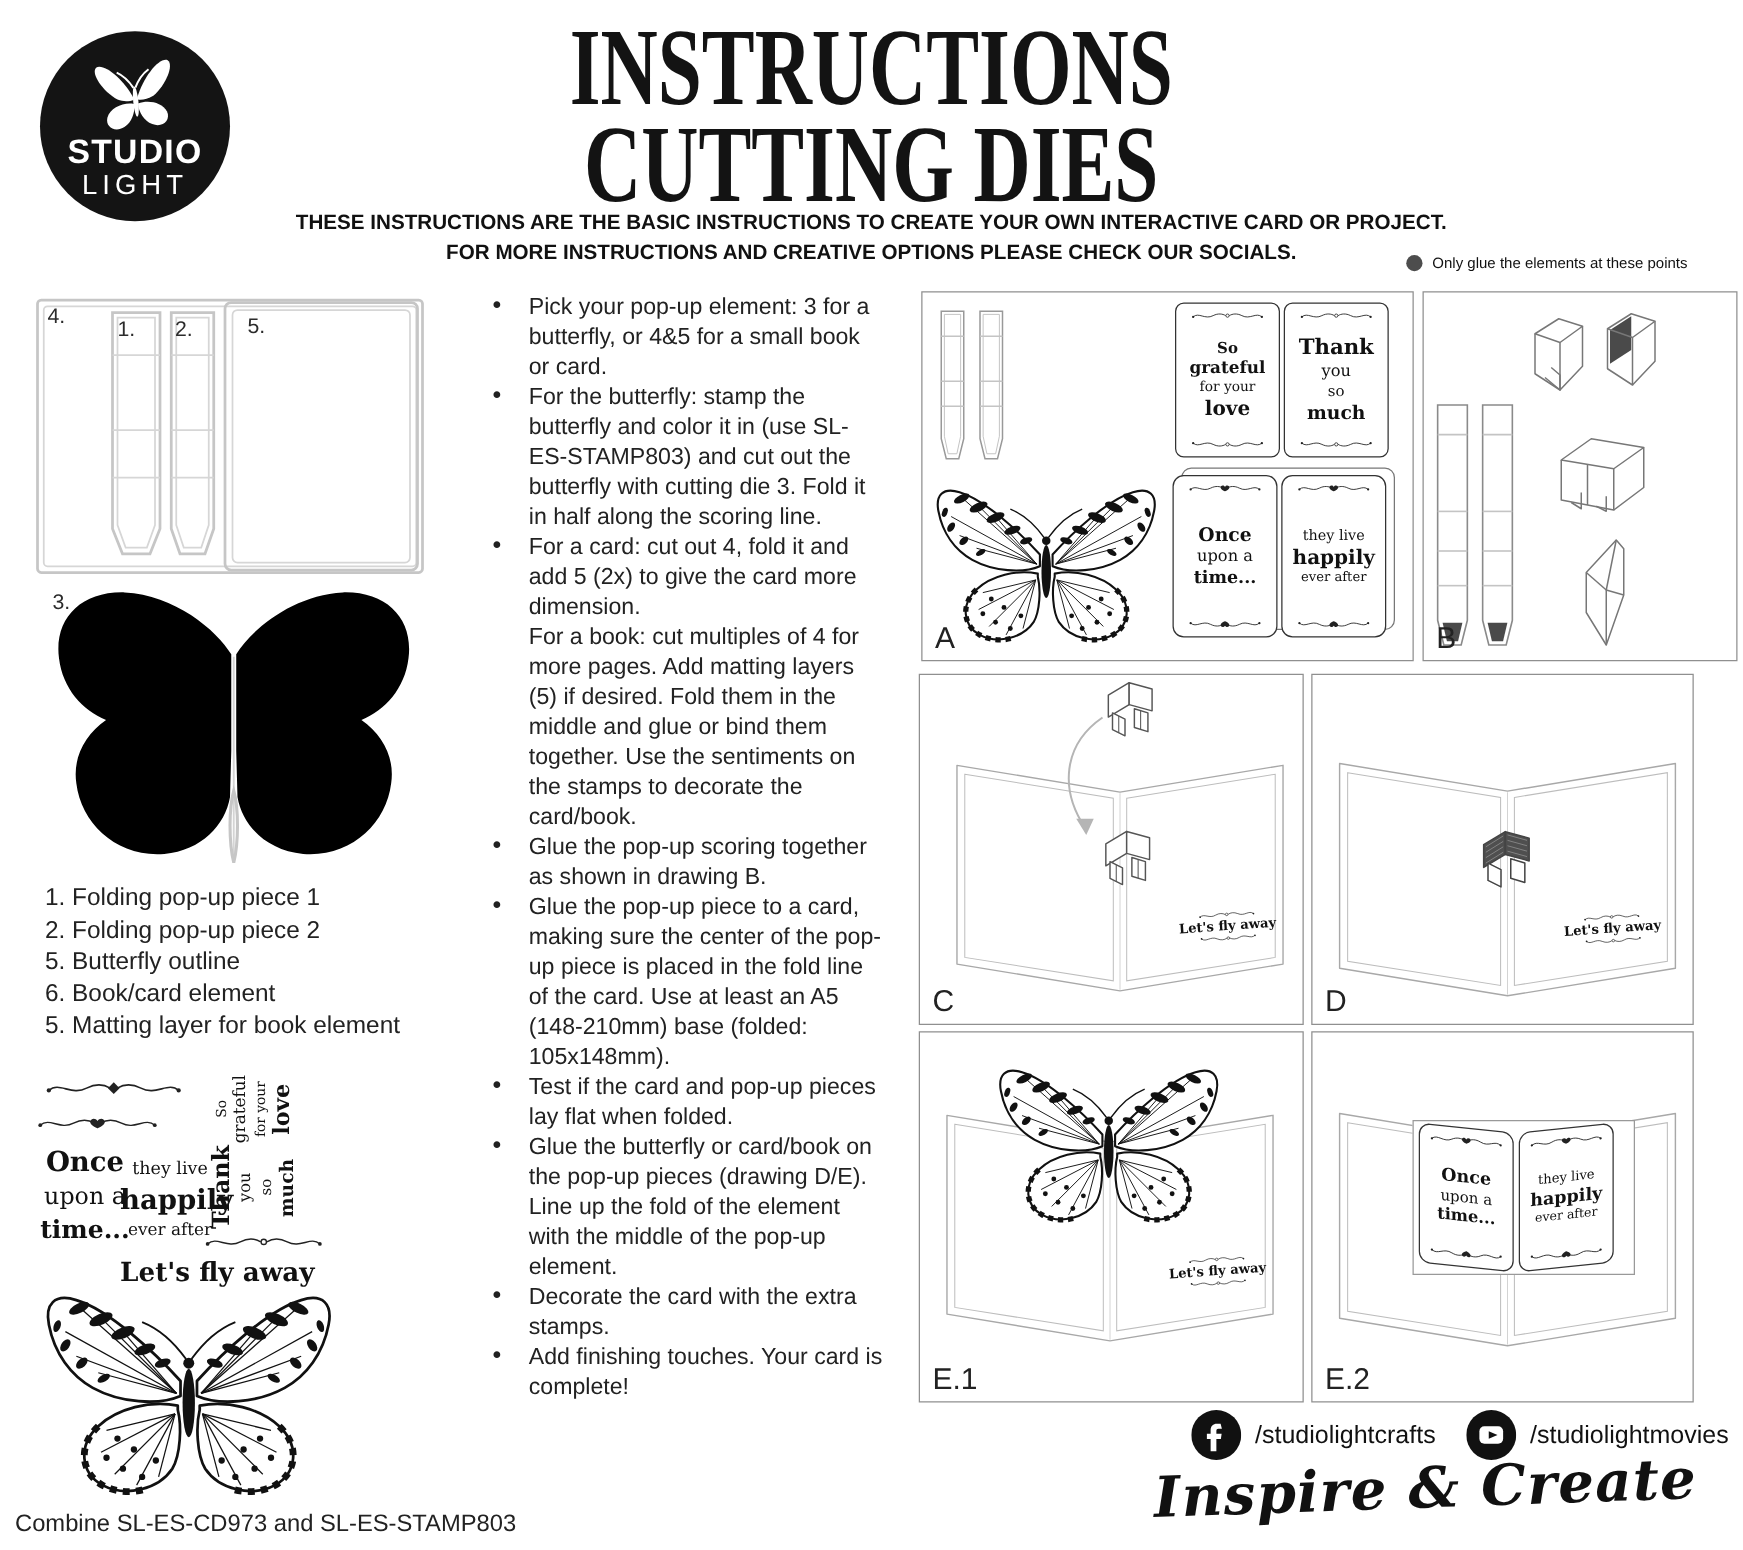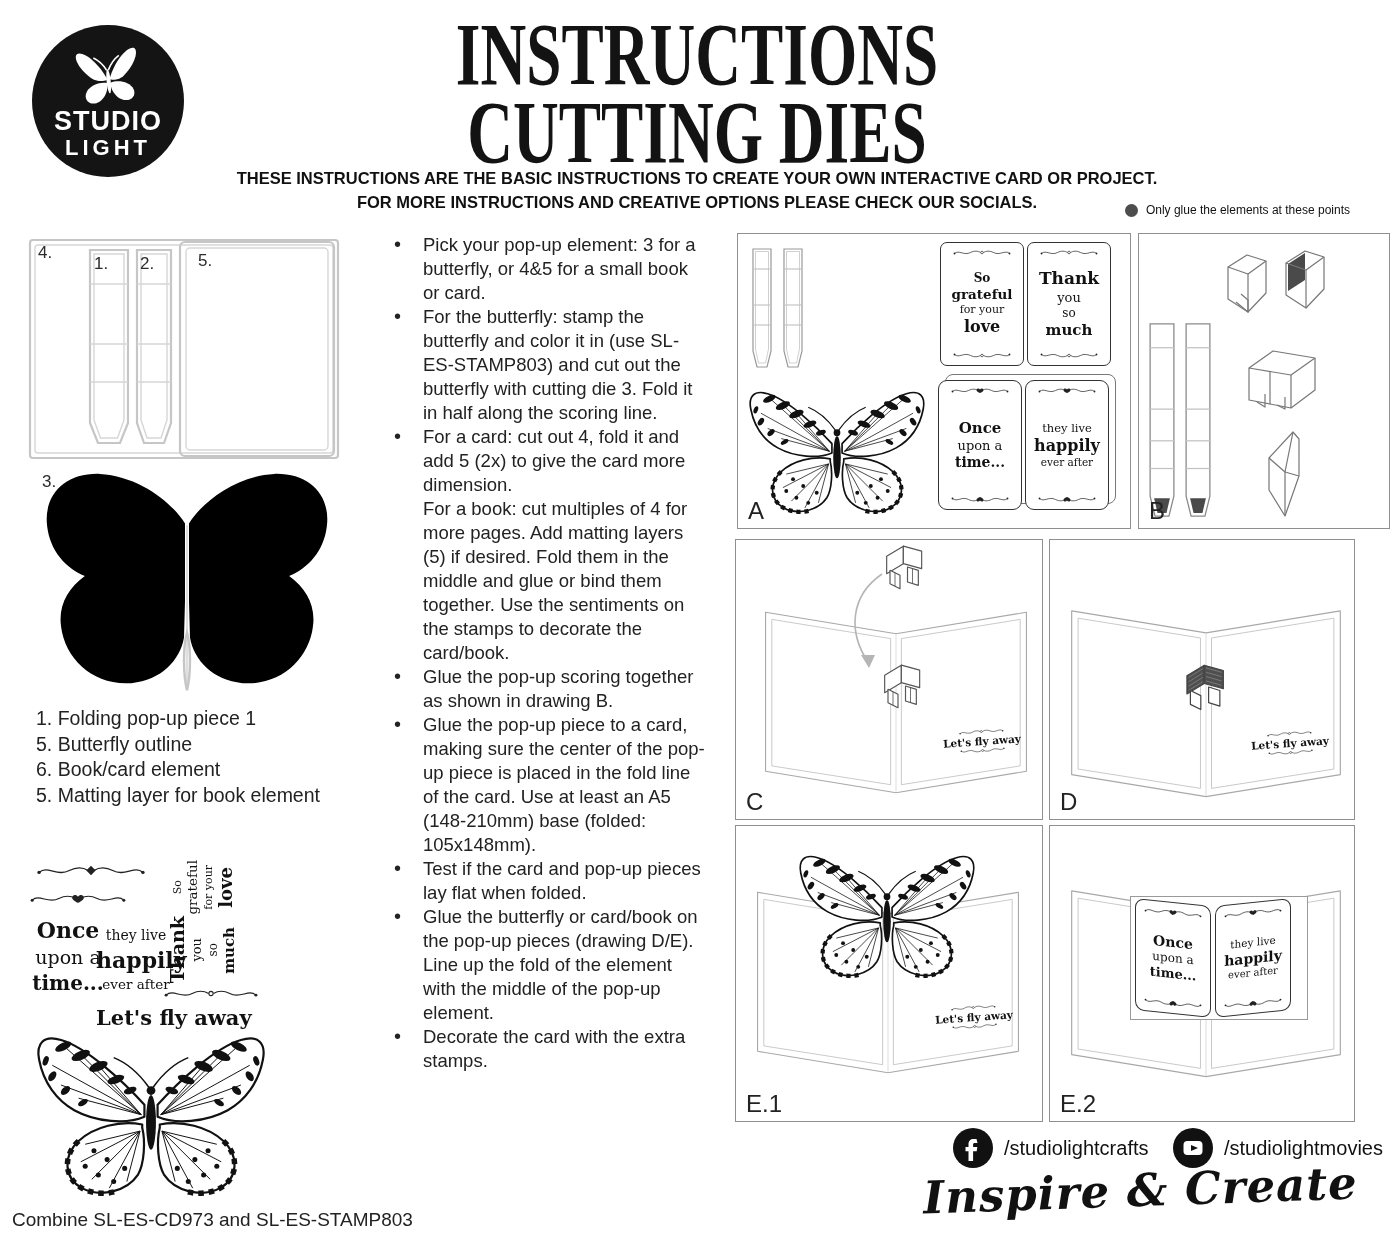--- a/index.html
+++ b/index.html
@@ -5,21 +5,21 @@
   html,body{margin:0;padding:0;background:#fff}
   #page{position:relative;width:1394px;height:1240px;background:#fff;overflow:hidden;
         font-family:"Liberation Sans",sans-serif;color:#1a1a1a}
   .abs{position:absolute}
 
   
   #logo{left:32px;top:25px;width:152px;height:152px;border-radius:50%;background:#141414;
         display:flex;flex-direction:column;align-items:center;justify-content:center;text-align:center}
   #logo svg{width:78px;height:64px;margin-bottom:1px}
   .lg1{color:#fff;font-weight:700;font-size:27px;letter-spacing:1px;line-height:27px}
-  .lg2{color:#fff;font-weight:700;font-size:22px;letter-spacing:4px;line-height:25px}
+  .lg2{color:#fff;font-weight:400;font-size:22px;letter-spacing:4px;line-height:25px}
 
   #title{left:0;right:0;top:20px;text-align:center;font-family:"Liberation Serif",serif;
          font-weight:700;color:#131313}
   #title .tl{font-size:88px;line-height:70px;transform:scaleX(0.72);transform-origin:50% 50%;white-space:nowrap}
   #title .tl+.tl{margin-top:8px}
   #subtitle{left:0;right:0;top:166px;text-align:center;font-size:16.5px;font-weight:600;line-height:24px;color:#111}
   #gluenote{right:44px;top:203px;display:flex;align-items:center;gap:8px;font-size:12px;color:#111}
   .gdot{width:13px;height:13px;border-radius:50%;background:#4d4d4d}
 
   
@@ -275,20 +275,21 @@
 
   <div class="abs" style="left:28px;top:462px;width:318px;height:240px">
     <svg width="318" height="238" viewBox="0 0 320 240">
         <use href="#bfly-die"></use>
       </svg>
     <span class="dlab" style="left:14px;top:10px">3.</span>
   </div>
 
   <div class="abs" id="legend">
     <div>1. Folding pop-up piece 1</div>
+    <div>2. Folding pop-up piece 2</div>
     <div>5. Butterfly outline</div>
     <div>6. Book/card element</div>
     <div>5. Matting layer for book element</div>
   </div>
 
   <svg class="abs" style="left:27px;top:862px" width="128" height="17" viewBox="0 0 120 18">
       <use href="#flr-d"></use>
     </svg>
   <svg class="abs" style="left:28px;top:890px" width="100" height="17" viewBox="0 0 120 18">
       <use href="#flr-h"></use>
@@ -351,20 +352,23 @@
           <div>Glue the pop-up piece to a card, making sure the center of the pop-up piece is placed in the fold line of the card. Use at least an A5 (148-210mm) base (folded: 105x148mm).</div>
         </li>
       <li class="bullet">
           <div>Test if the card and pop-up pieces lay flat when folded.</div>
         </li>
       <li class="bullet">
           <div>Glue the butterfly or card/book on the pop-up pieces (drawing D/E). Line up the fold of the element with the middle of the pop-up element.</div>
         </li>
       <li class="bullet">
           <div>Decorate the card with the extra stamps.</div>
+        </li>
+      <li class="bullet">
+          <div>Add finishing touches. Your card is complete!</div>
         </li>
     </ul>
   </div>
 
   <div class="panel" style="left:737px;top:233px;width:392px;height:294px">
     <svg class="abs" style="left:13px;top:13px" width="55" height="126" viewBox="0 0 55 126">
       <use href="#strip-a" width="22" height="126"></use>
       <use href="#strip-a" x="31" width="22" height="126"></use>
     </svg>
 

